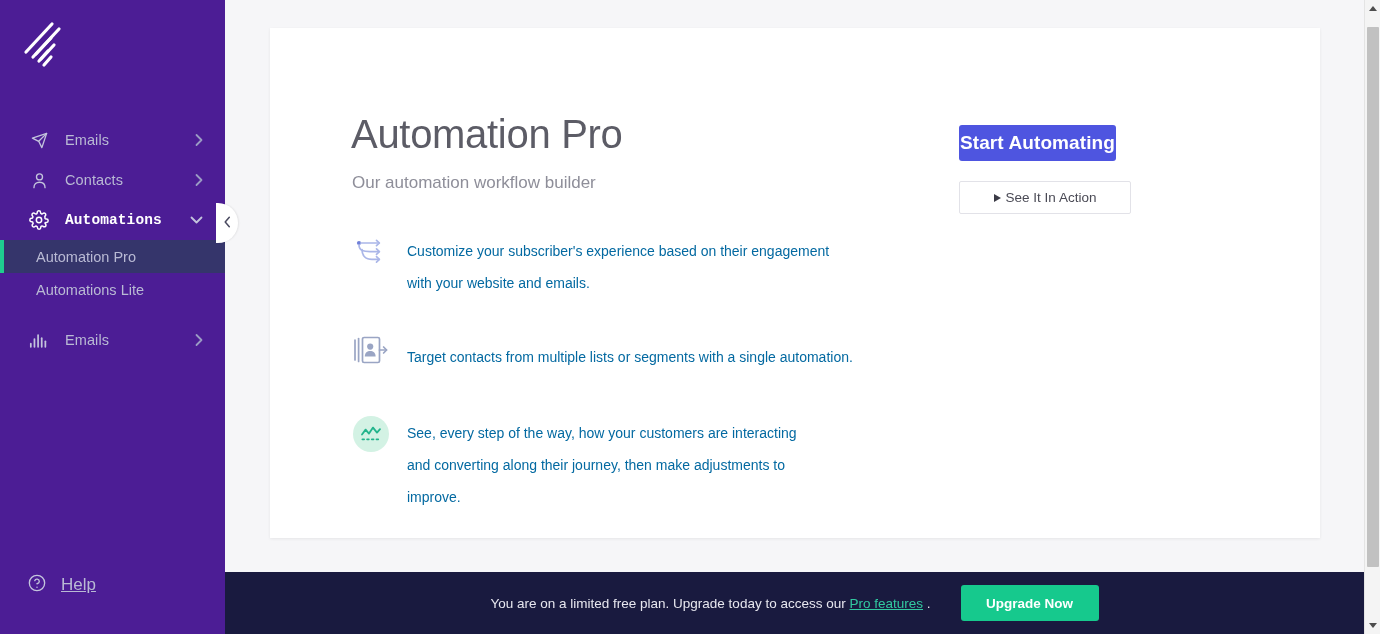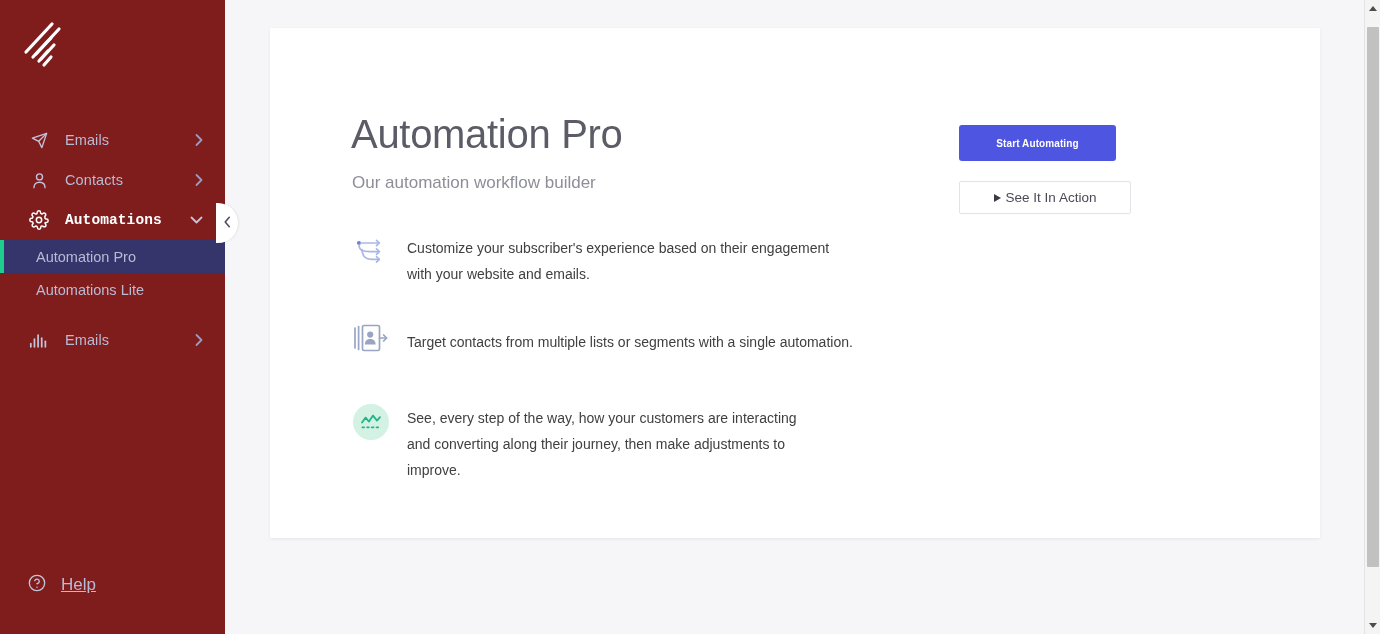--- a/index.html
+++ b/index.html
@@ -13,21 +13,21 @@
     position: relative;
     width: 1380px; height: 634px;
     display: block;
     background: #f6f6f8;
   }
 
   
   .sidebar {
     position: absolute; left: 0; top: 0;
     width: 225px; height: 634px;
-    background: #7f1d1d;
+    background: #4c1d95;
     z-index: 5;
   }
   .logo-wrap {
     position: absolute; left: 20px; top: 18px;
     width: 60px; height: 58px;
   }
   .nav {
     position: absolute; left: 0; top: 120px; width: 225px;
   }
   .nav-item {
@@ -121,21 +121,21 @@
     color: #8e8e99;
     font-weight: 400;
   }
   .cta-primary {
     position: absolute; left: 689px; top: 97px;
     width: 157px; height: 36px;
     background: #4e55e0;
     border: none;
     border-radius: 3px;
     color: #ffffff;
-    font-size: 10px;
+    font-size: 19px;
     font-weight: 700;
     font-family: "Liberation Sans", sans-serif;
     cursor: pointer;
     letter-spacing: .1px;
   }
   .cta-secondary {
     position: absolute; left: 689px; top: 153px;
     width: 172px; height: 33px;
     background: #ffffff;
     border: 1px solid #e2e2e8;
@@ -165,22 +165,22 @@
   }
   .feature .f-icon {
     flex: 0 0 46px;
     width: 46px; height: 46px;
     display: flex; align-items: center; justify-content: center;
     margin-top: -4px;
   }
   .feature .f-text {
     margin-left: 13px;
     font-size: 14px;
-    line-height: 26px;
-    color: #404040;
+    line-height: 32px;
+    color: #0369a1;
     max-width: 440px;
   }
   .feature.f1 .f-text { max-width: 432px; }
   .feature.f2 { margin-bottom: 42px; }
   .feature.f2 .f-text { max-width: 470px; padding-top: 10px; }
   .feature.f1 .f-text { padding-top: 2px; }
   .feature.f3 .f-text { max-width: 400px; padding-top: 2px; }
   .circ-icon {
     width: 36px; height: 36px;
     border-radius: 50%;
@@ -430,20 +430,26 @@
               </svg>
             </span>
           </span>
           <span class="f-text">See, every step of the way, how your customers are interacting and converting along their journey, then make adjustments to improve.</span>
         </div>
 
       </div>
     </div>
   </div>
 
+  <div class="banner">
+    <div class="banner-text">
+      <span>You are on a limited free plan. Upgrade today to access our </span><span class="banner-link">Pro features</span><span> .</span>
+    </div>
+    <button class="banner-btn">Upgrade Now</button>
+  </div>
 
   <div class="scrollbar">
     <div class="sb-arrow up">
       <span class="sb-tri-up"></span>
     </div>
     <div class="sb-thumb"></div>
     <div class="sb-arrow down">
       <span class="sb-tri-down"></span>
     </div>
   </div>

